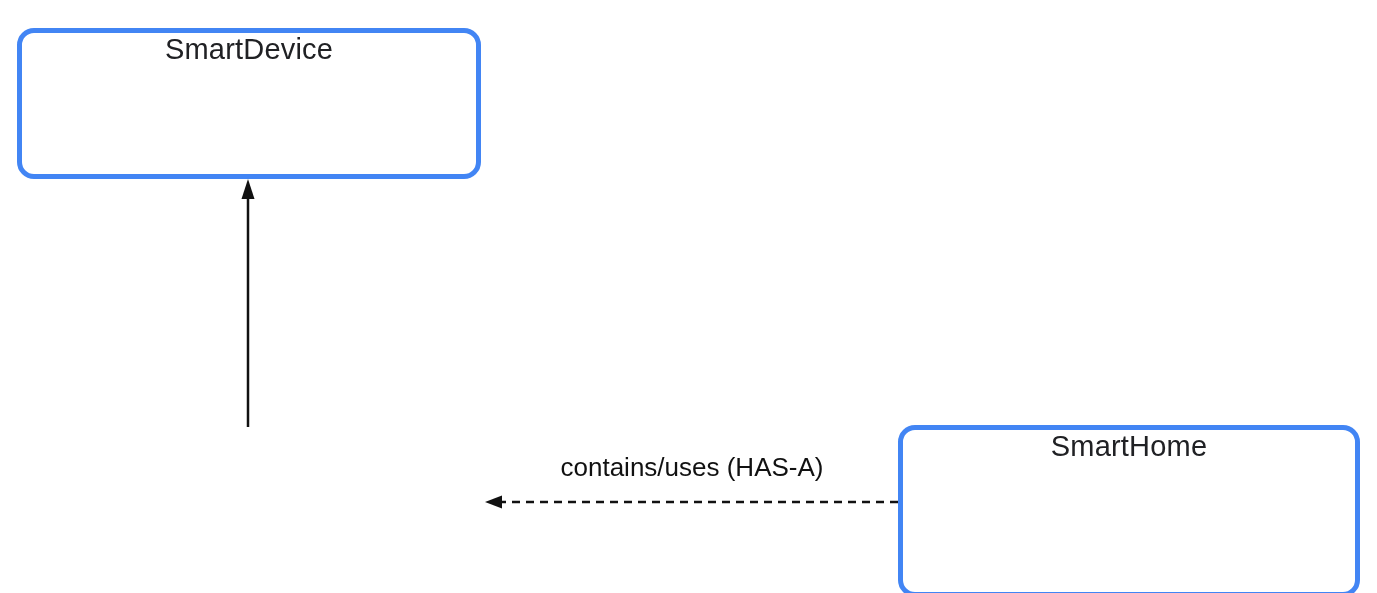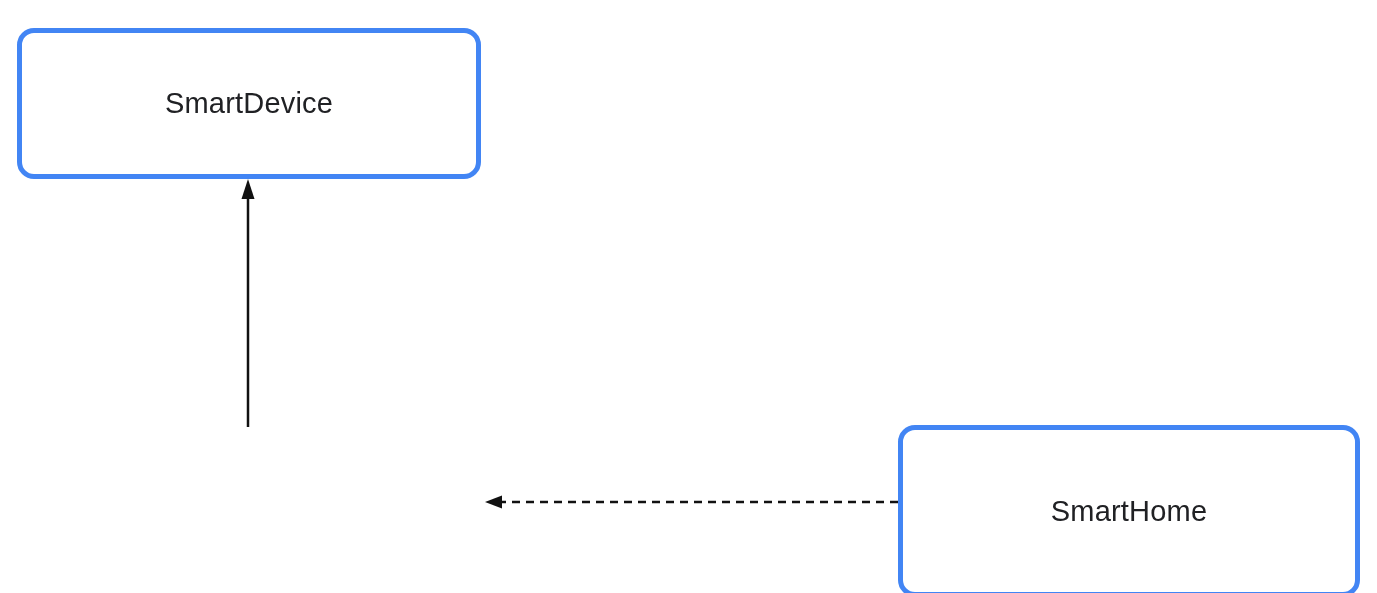--- a/index.html
+++ b/index.html
@@ -23,21 +23,20 @@
     height: 593px;
     pointer-events: none;
   }
   .node {
     position: absolute;
     box-sizing: border-box;
     background: #ffffff;
     border: 5px solid #4285F4;
     border-radius: 17px;
     display: flex;
-    align-items: center;
     justify-content: center;
   }
   .node-label {
     font-size: 29px;
     font-weight: 500;
     letter-spacing: 0.2px;
     color: #202124;
     white-space: nowrap;
   }
   .node-smart-device   { left: 17px;  top: 28px;  width: 464px; height: 151px; }
@@ -81,14 +80,15 @@
   <div class="node node-smart-device">
     <span class="node-label">SmartDevice</span>
   </div>
 
 
   <div class="node node-smart-home">
     <span class="node-label">SmartHome</span>
   </div>
 
 
+  <div class="edge-label composition-edge-label">contains/uses (HAS-A)</div>
 
 </div>
 
 </body></html>

